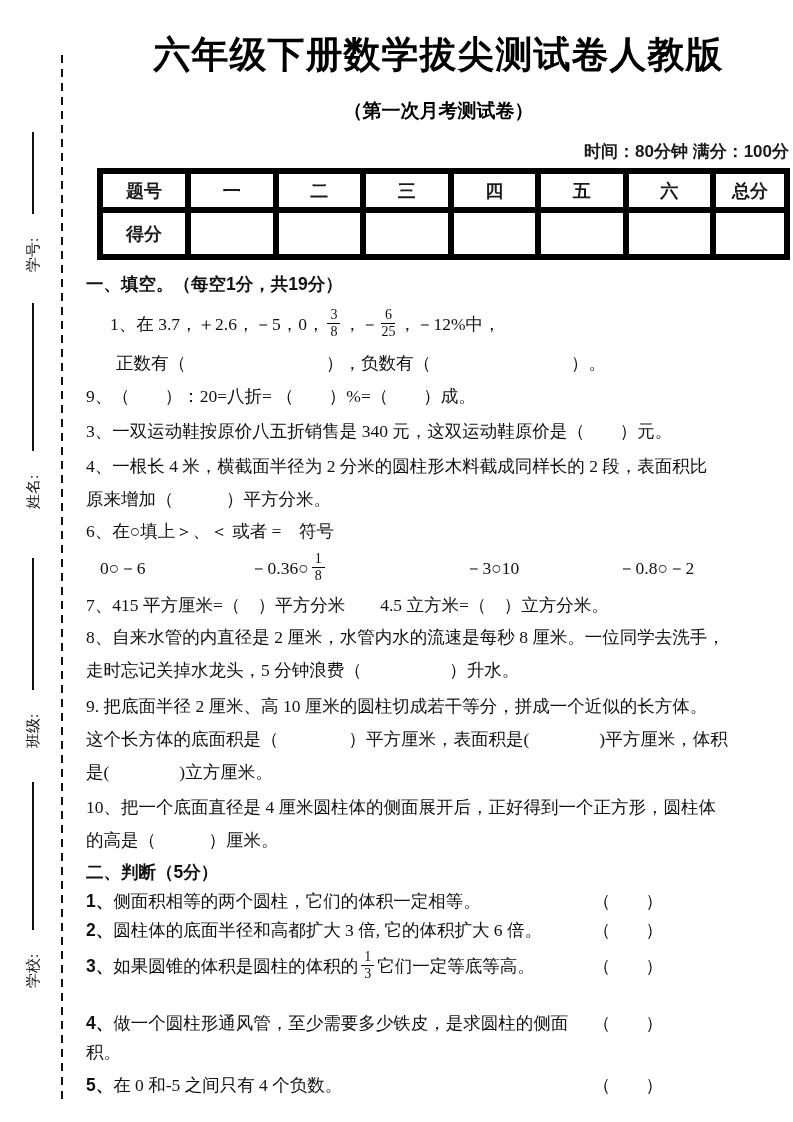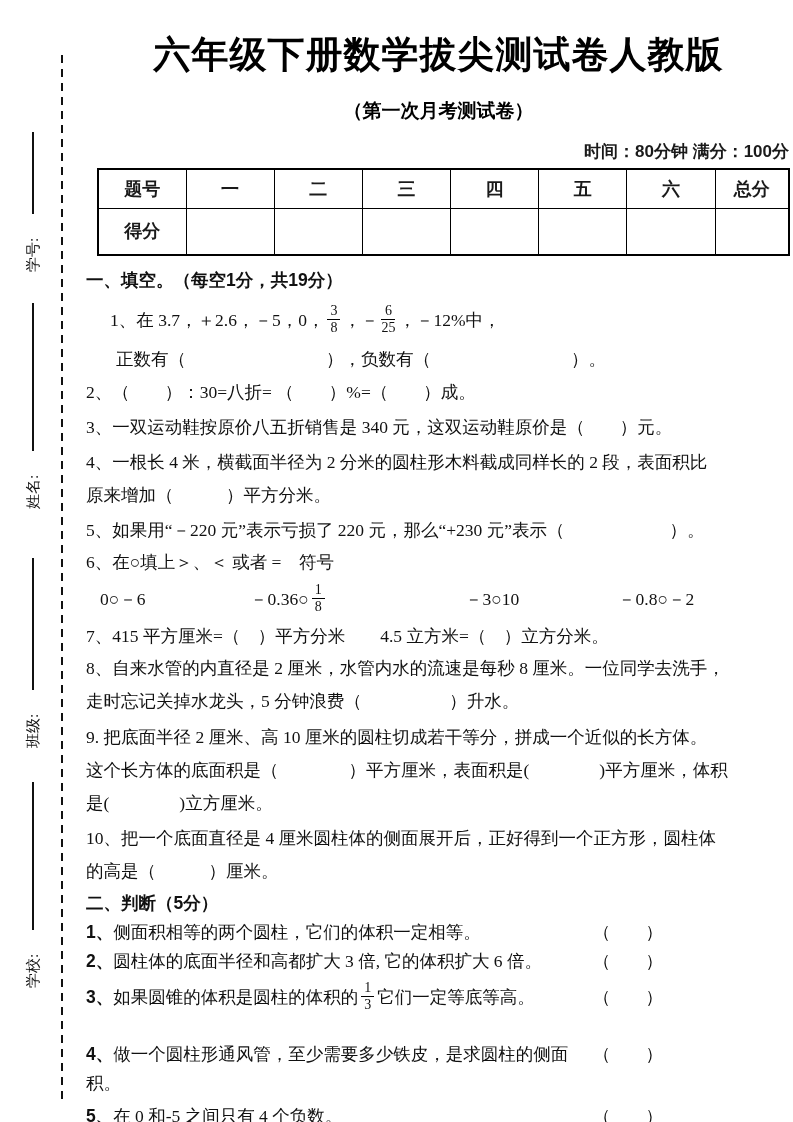--- a/index.html
+++ b/index.html
@@ -30,21 +30,21 @@
   }
   .subtitle {
     margin-top:18px; text-align:center; font-size:19px; font-weight:900;
     font-family:"Liberation Sans","DejaVu Sans",sans-serif; color:#000;
   }
   .meta { margin-top:16px; text-align:right; font-size:17px; font-weight:bold; padding-right:2px;
     font-family:"Liberation Sans","DejaVu Sans",sans-serif; }
   
   table.score { border-collapse:collapse; margin-top:5px; margin-left:11px; width:693px;
     table-layout:fixed; border:2px solid #000; }
-  table.score td { border:1px solid #000000; text-align:center; font-size:18px; font-weight:bold;
+  table.score td { border:6px solid #000000; text-align:center; font-size:18px; font-weight:bold;
     font-family:"Liberation Sans","DejaVu Sans",sans-serif; }
   table.score tr:nth-child(1) td { height:39px; }
   table.score tr:nth-child(2) td { height:47px;margin-left:23px; }
   
   .body { margin-top:8px; font-size:17.5px; color:#111; }
   .line { line-height:33px; min-height:33px; }
   .sec-head { font-weight:bold; font-family:"Liberation Sans","DejaVu Sans",sans-serif; font-size:17.5px; }
   .tall { line-height:46px; min-height:46px;margin-left:24px; }
   .indent { padding-left:30px; }
   .frac { display:inline-block; vertical-align:middle; text-align:center;
@@ -133,25 +133,24 @@
 
     <div class="body">
 
       <div class="line sec-head">一、填空。（每空1分，共19分）</div>
 
       <div class="line tall">
         <span>1、在 3.7，＋2.6，－5，0，</span><span class="frac"><span class="num">3</span><span class="den">8</span></span><span>，－</span><span class="frac"><span class="num">6</span><span class="den">25</span></span><span>，－12%中，</span>
       </div>
       <div class="line indent">正数有（　　　　　　　　），负数有（　　　　　　　　）。</div>
 
-      <div class="line">2、（　　）：30=八折= （　　）%=（　　）成。</div>
+      <div class="line">9、（　　）：20=八折= （　　）%=（　　）成。</div>
       <div class="line" style="margin-top:2px">3、一双运动鞋按原价八五折销售是 340 元，这双运动鞋原价是（　　）元。</div>
       <div class="line" style="margin-top:2px">4、一根长 4 米，横截面半径为 2 分米的圆柱形木料截成同样长的 2 段，表面积比</div>
       <div class="line">原来增加（　　　）平方分米。</div>
-      <div class="line" style="margin-top:2px">5、如果用“－220 元”表示亏损了 220 元，那么“+230 元”表示（　　　　　　）。</div>
 
       <div class="line" style="line-height:30px;min-height:30px">6、在○填上＞、＜ 或者 =　符号</div>
       <div class="q6row">
         <span class="q6a">0○－6</span>
         <span class="q6b"><span>－0.36○</span><span class="frac"><span class="num">1</span><span class="den">8</span></span></span>
         <span class="q6c">－3○10</span>
         <span>－0.8○－2</span>
       </div>
 
       <div class="line" style="line-height:31px;min-height:31px">7、415 平方厘米=（　）平方分米　　4.5 立方米=（　）立方分米。</div>

